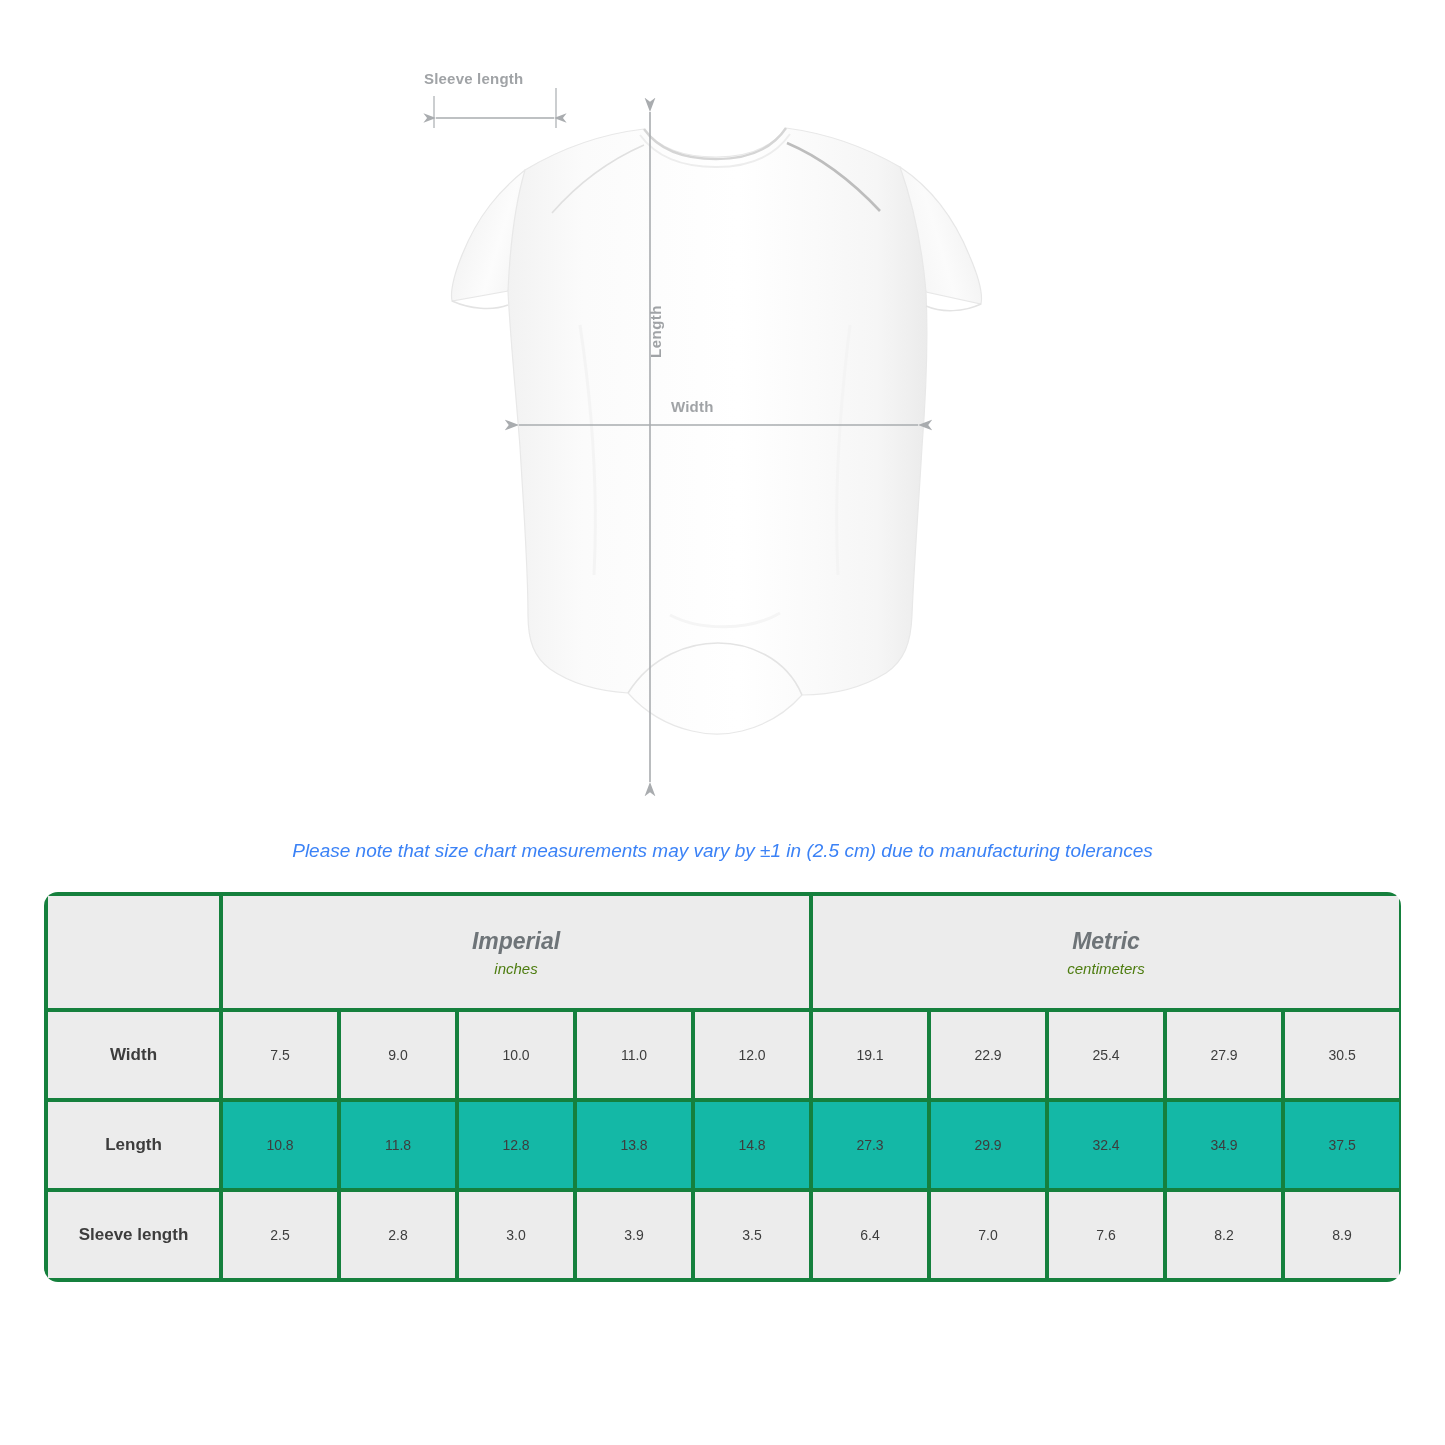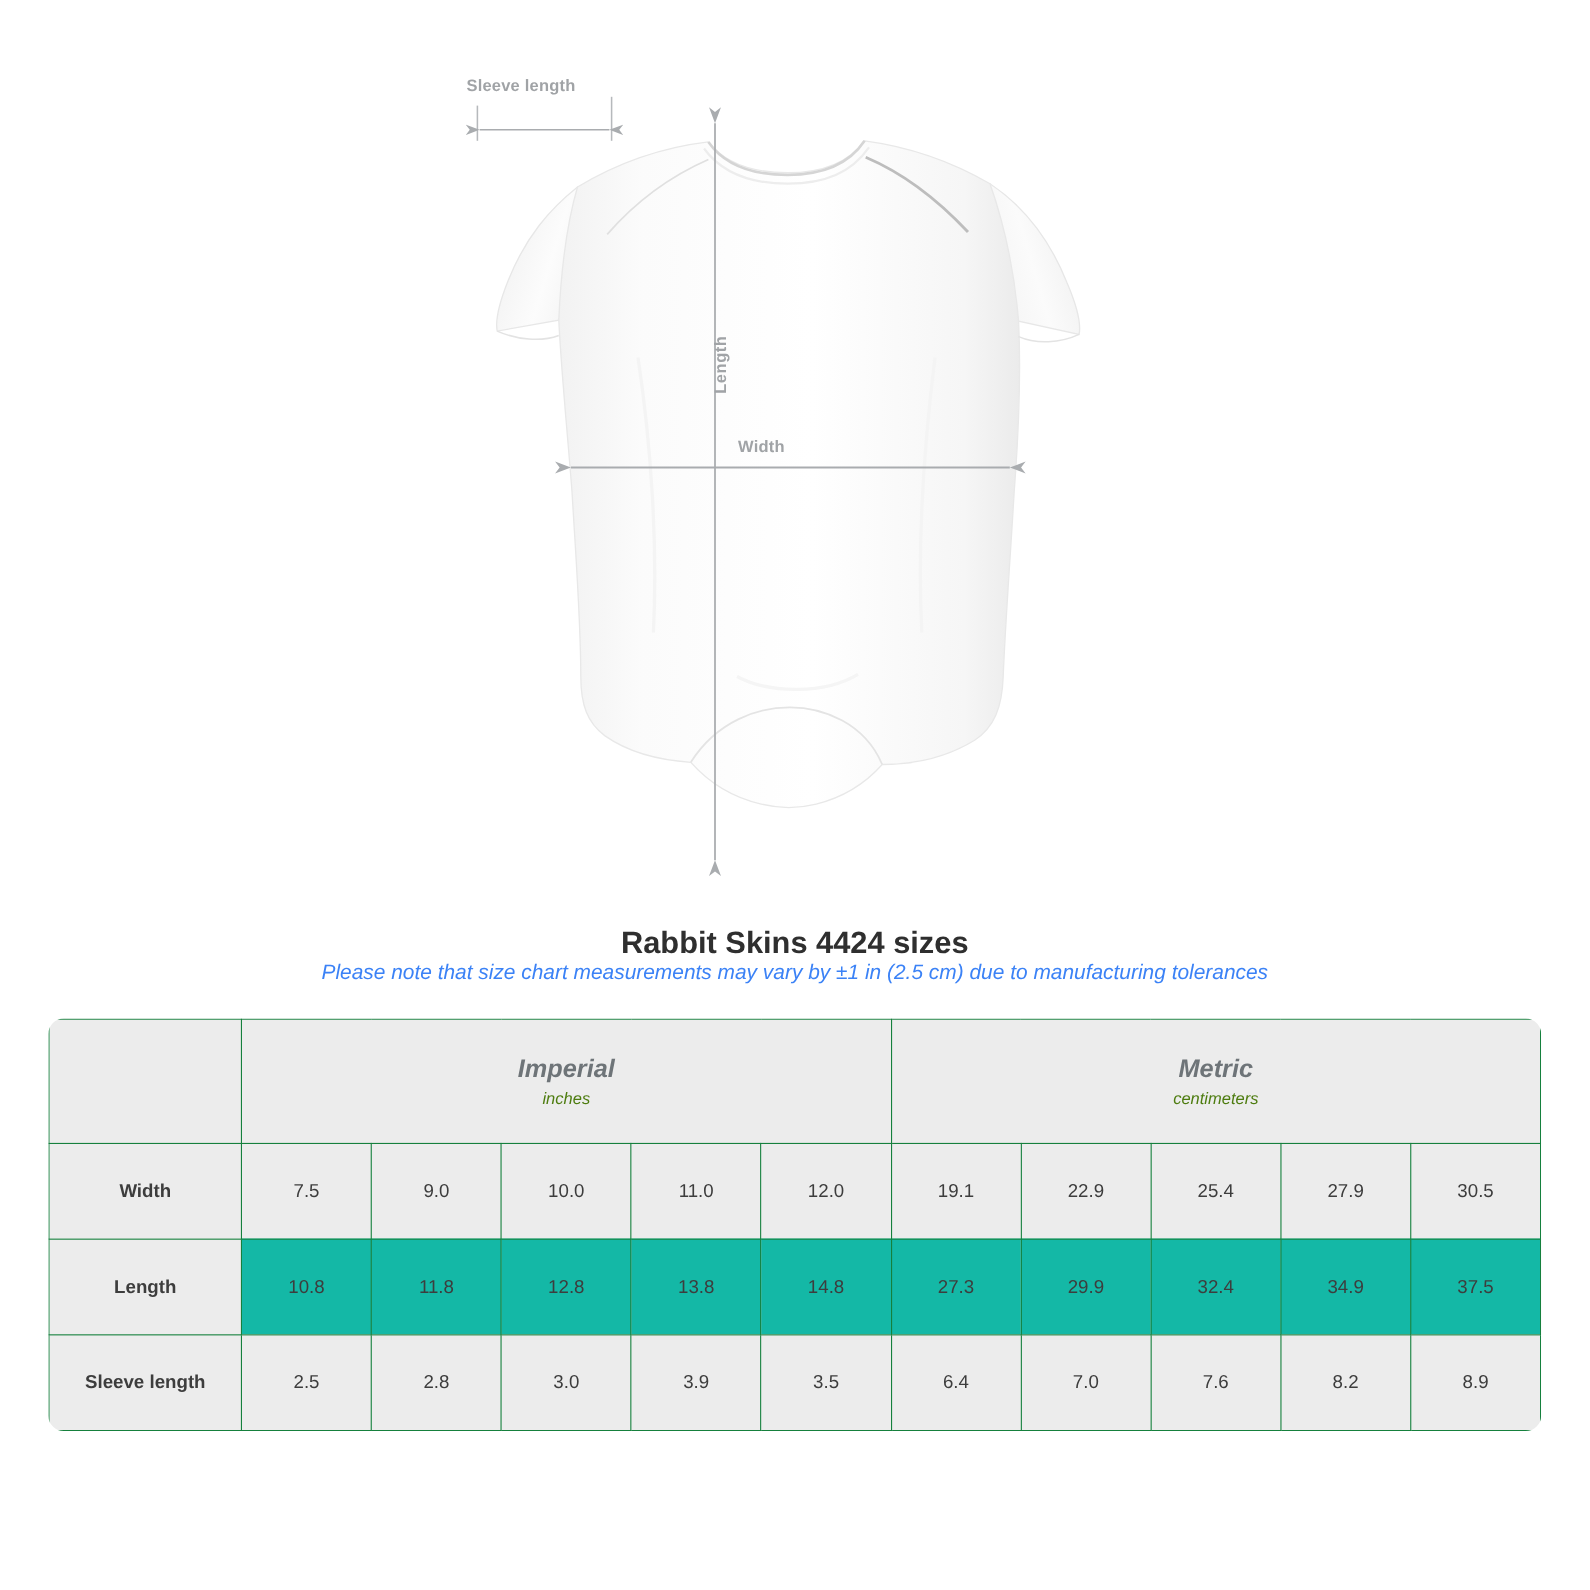--- a/index.html
+++ b/index.html
@@ -94,21 +94,21 @@
     margin: 30px 44px 0 44px;
     border-radius: 14px;
     overflow: hidden;
   }
   table.size-table {
     width: 1357px;
     border-collapse: collapse;
     table-layout: fixed;
   }
   table.size-table td, table.size-table th {
-    border: 1px solid #15803d;
+    border: 4px solid #15803d;
     text-align: center;
     vertical-align: middle;
   }
   .sys-head td {
     background: #ececec;
     height: 112px;
     padding: 0;
   }
   .sys-name {
     font-size: 23px;
@@ -130,21 +130,21 @@
     font-weight: bold;
     color: #3d3d3d;
     line-height: 1.35;
   }
   .hdr-row td.rowlabel-head {
     background: #ececec;
     font-size: 16px;
   }
   .data-row td {
     height: 84px;
-    font-size: 17px;
+    font-size: 14px;
     color: #3d3d3d;
   }
   .data-row.odd td { background: #ececec; }
   .data-row.even td { background: #14b8a6; }
   .data-row td.rowlabel {
     background: #ececec;
     font-weight: bold;
     font-size: 17px;
   }
   .col-label { width: 175px; }
@@ -236,21 +236,20 @@
 
     <line x1="650" y1="112" x2="650" y2="782" stroke="#a9acaf" stroke-width="1.6" marker-start="url(#arrL)" marker-end="url(#arrR)"></line>
   </svg>
 
   <div class="annot annot-sleeve">Sleeve length</div>
   <div class="annot annot-width">Width</div>
   <div class="annot annot-length">Length</div>
 </div>
 
 <div class="title-block">
-  <h1 class="chart-title">Rabbit Skins 4424 sizes</h1>
   <div class="chart-note">Please note that size chart measurements may vary by ±1 in (2.5 cm) due to manufacturing tolerances</div>
 </div>
 
 <div class="table-wrap">
   <table class="size-table">
     <colgroup>
       <col class="col-label">
       <col class="col-data">
         <col class="col-data">
         <col class="col-data">

